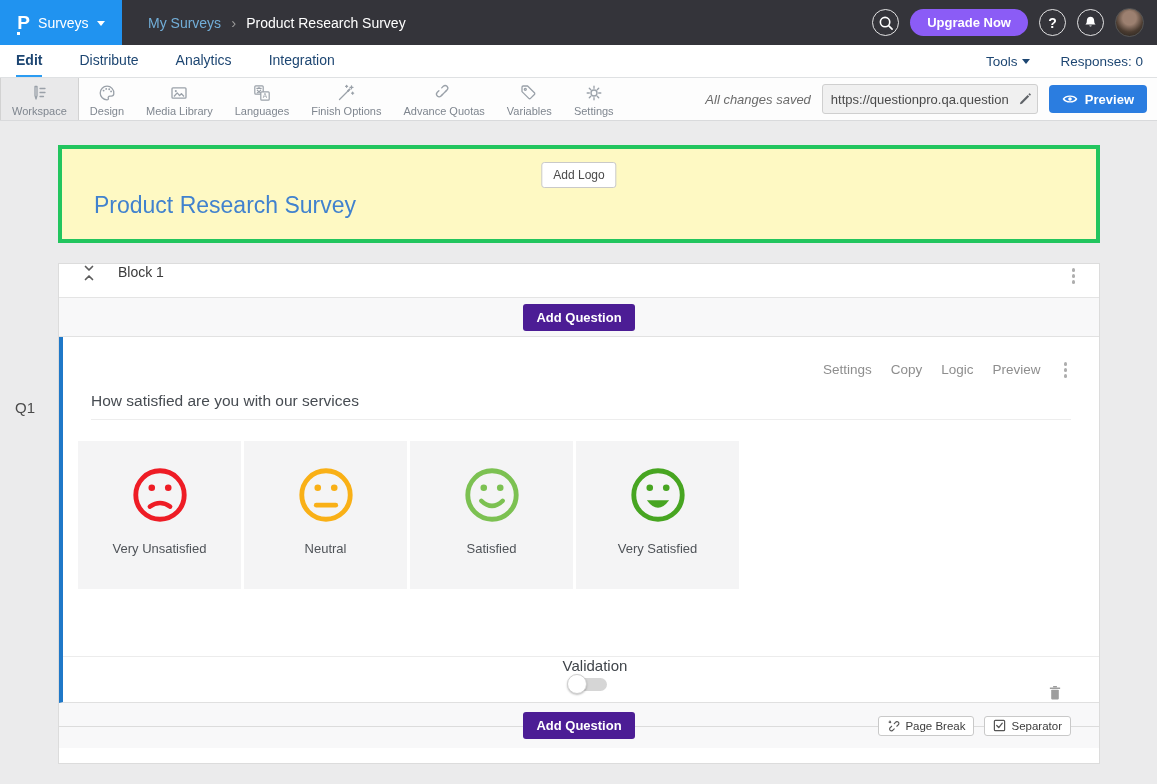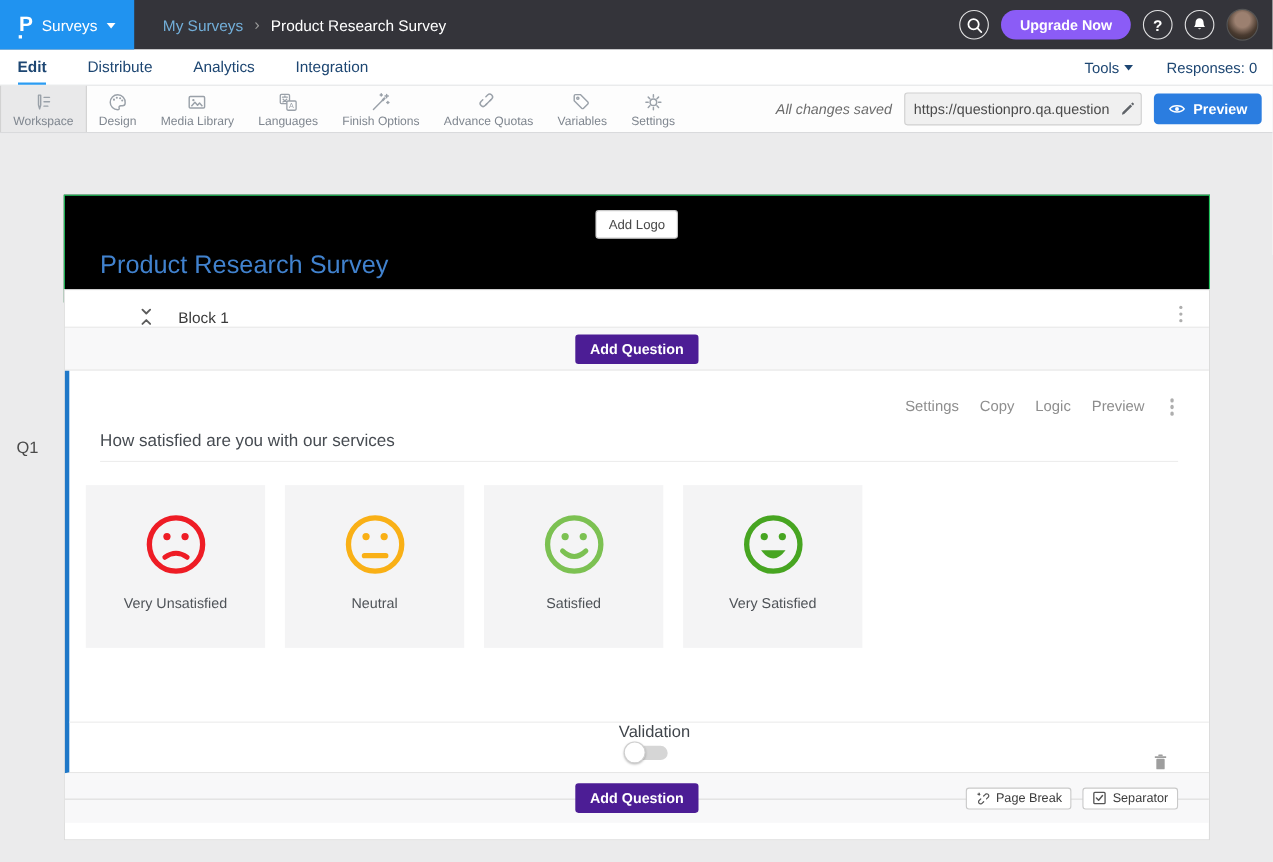--- a/index.html
+++ b/index.html
@@ -39,41 +39,41 @@
   .tool-label { font-size:11px; color:#7f868f; white-space:nowrap; }
   .toolbar-right { margin-left:auto; display:flex; align-items:center; gap:11px; padding-right:10px; }
   .saved-status { font-size:13px; font-style:italic; color:#6b6b6b; }
   .url-box { width:216px; height:30px; background:#f0f0f0; border:1px solid #cfcfcf; border-radius:3px; display:flex; align-items:center; }
   .url-input { flex:1; min-width:0; border:none; background:transparent; font-size:13px; color:#4a4a4a; padding:0 4px 0 8px; font-family:inherit; outline:none; }
   .url-edit { width:24px; display:flex; align-items:center; justify-content:center; cursor:pointer; }
   .preview-btn { background:#2b7de0; color:#fff; border:none; border-radius:4px; height:28px; padding:0 13px; font-size:13px; font-weight:bold; font-family:inherit; display:flex; align-items:center; gap:7px; cursor:pointer; }
 
   
   .main { position:relative; width:1157px; height:663px; }
-  .card { position:absolute; background:#000000; border:1px solid #22c55e;margin-top:32px; }
+  .card { position:absolute; background:#fef9c3; border:4px solid #22c55e; }
   .survey-card { left:58px; top:24px; width:1042px; height:98px; }
   .addlogo-btn { position:absolute; top:13px; left:50%; transform:translateX(-50%); background:#fff; border:1px solid #c9c9c9; border-radius:3px; padding:5px 11px; font-size:12px; color:#4a4a4a; font-family:inherit; cursor:pointer; }
   .survey-title { position:absolute; left:32px; bottom:20px; font-size:23px; color:#4182ce; cursor:text; }
 
   .block-card { left:58px; top:142px; width:1042px; height:501px; background:#fff; border:1px solid #dcdcdc; position:absolute; }
-  .block-header { height:34px; display:flex; align-items:flex-end; border-bottom:1px solid #e4e4e4; background:#fff;padding-left:44px; }
+  .block-header { height:34px; display:flex; align-items:flex-start; border-bottom:1px solid #e4e4e4; background:#fff; }
   .collapse-btn { margin-left:22px; cursor:pointer; display:flex; }
   .block-title { margin-left:21px; font-size:14px; color:#3a3a3a; cursor:text; }
   .kebab { display:flex; flex-direction:column; gap:2.5px; cursor:pointer; padding:4px; }
   .kebab i { width:3.5px; height:3.5px; border-radius:50%; background:#aeaeae; display:block; }
   .block-header .kebab { margin-left:auto; margin-right:20px; }
   .addq-row { height:39px; background:#f8f8f9; border-bottom:1px solid #e2e2e2; display:flex; align-items:center; justify-content:center; }
   .addq-btn { background:#4c1d95; color:#fff; border:none; border-radius:3px; padding:6px 13px; font-size:13px; font-weight:bold; font-family:inherit; cursor:pointer; }
 
   .question-card { height:366px; background:#fff; border-left:4px solid #1f78c8; border-bottom:1px solid #e0e0e0; position:relative; }
   .q-actions { position:absolute; top:21px; right:28px; display:flex; align-items:center; gap:19px; }
   .q-action { font-size:13.5px; color:#8e8e8e; cursor:pointer; }
   .q-text { margin:55px 0 0 28px; font-size:15.5px; color:#474c52; display:inline-block; cursor:text; }
   .q-divider { margin:9px 28px 0 28px; border-top:1px solid #ededed; }
-  .smilies { margin:21px 0 0 15px; display:flex; gap:18px; }
+  .smilies { margin:21px 0 0 15px; display:flex; gap:3px; }
   .smiley-box { width:163px; height:148px; background:#f4f4f5; display:flex; flex-direction:column; align-items:center; cursor:pointer; }
   .smiley { margin-top:23px; width:62px; height:62px; }
   .smiley-label { margin-top:15px; font-size:13px; color:#4f5358; }
   .change-row { position:absolute; top:264px; right:37px; display:flex; align-items:center; gap:13px; }
   .change-link { font-size:14px; color:#2878ca; cursor:pointer; white-space:nowrap; }
   .red-annotation { border:3px solid #e8402a; padding:5px 9px; }
   .validation-row { position:absolute; left:0; right:0; bottom:0; height:46px; border-top:1px solid #ececec; display:flex; align-items:center;flex-direction:column; }
   .validation-label { margin-left:28px; font-size:15px; color:#3f444a; }
   .toggle { margin-left:13px; position:relative; width:42px; height:20px; cursor:pointer; }
   .toggle-track { position:absolute; left:8px; top:3.5px; width:32px; height:13px; background:#d6d6d6; border-radius:7px; }

